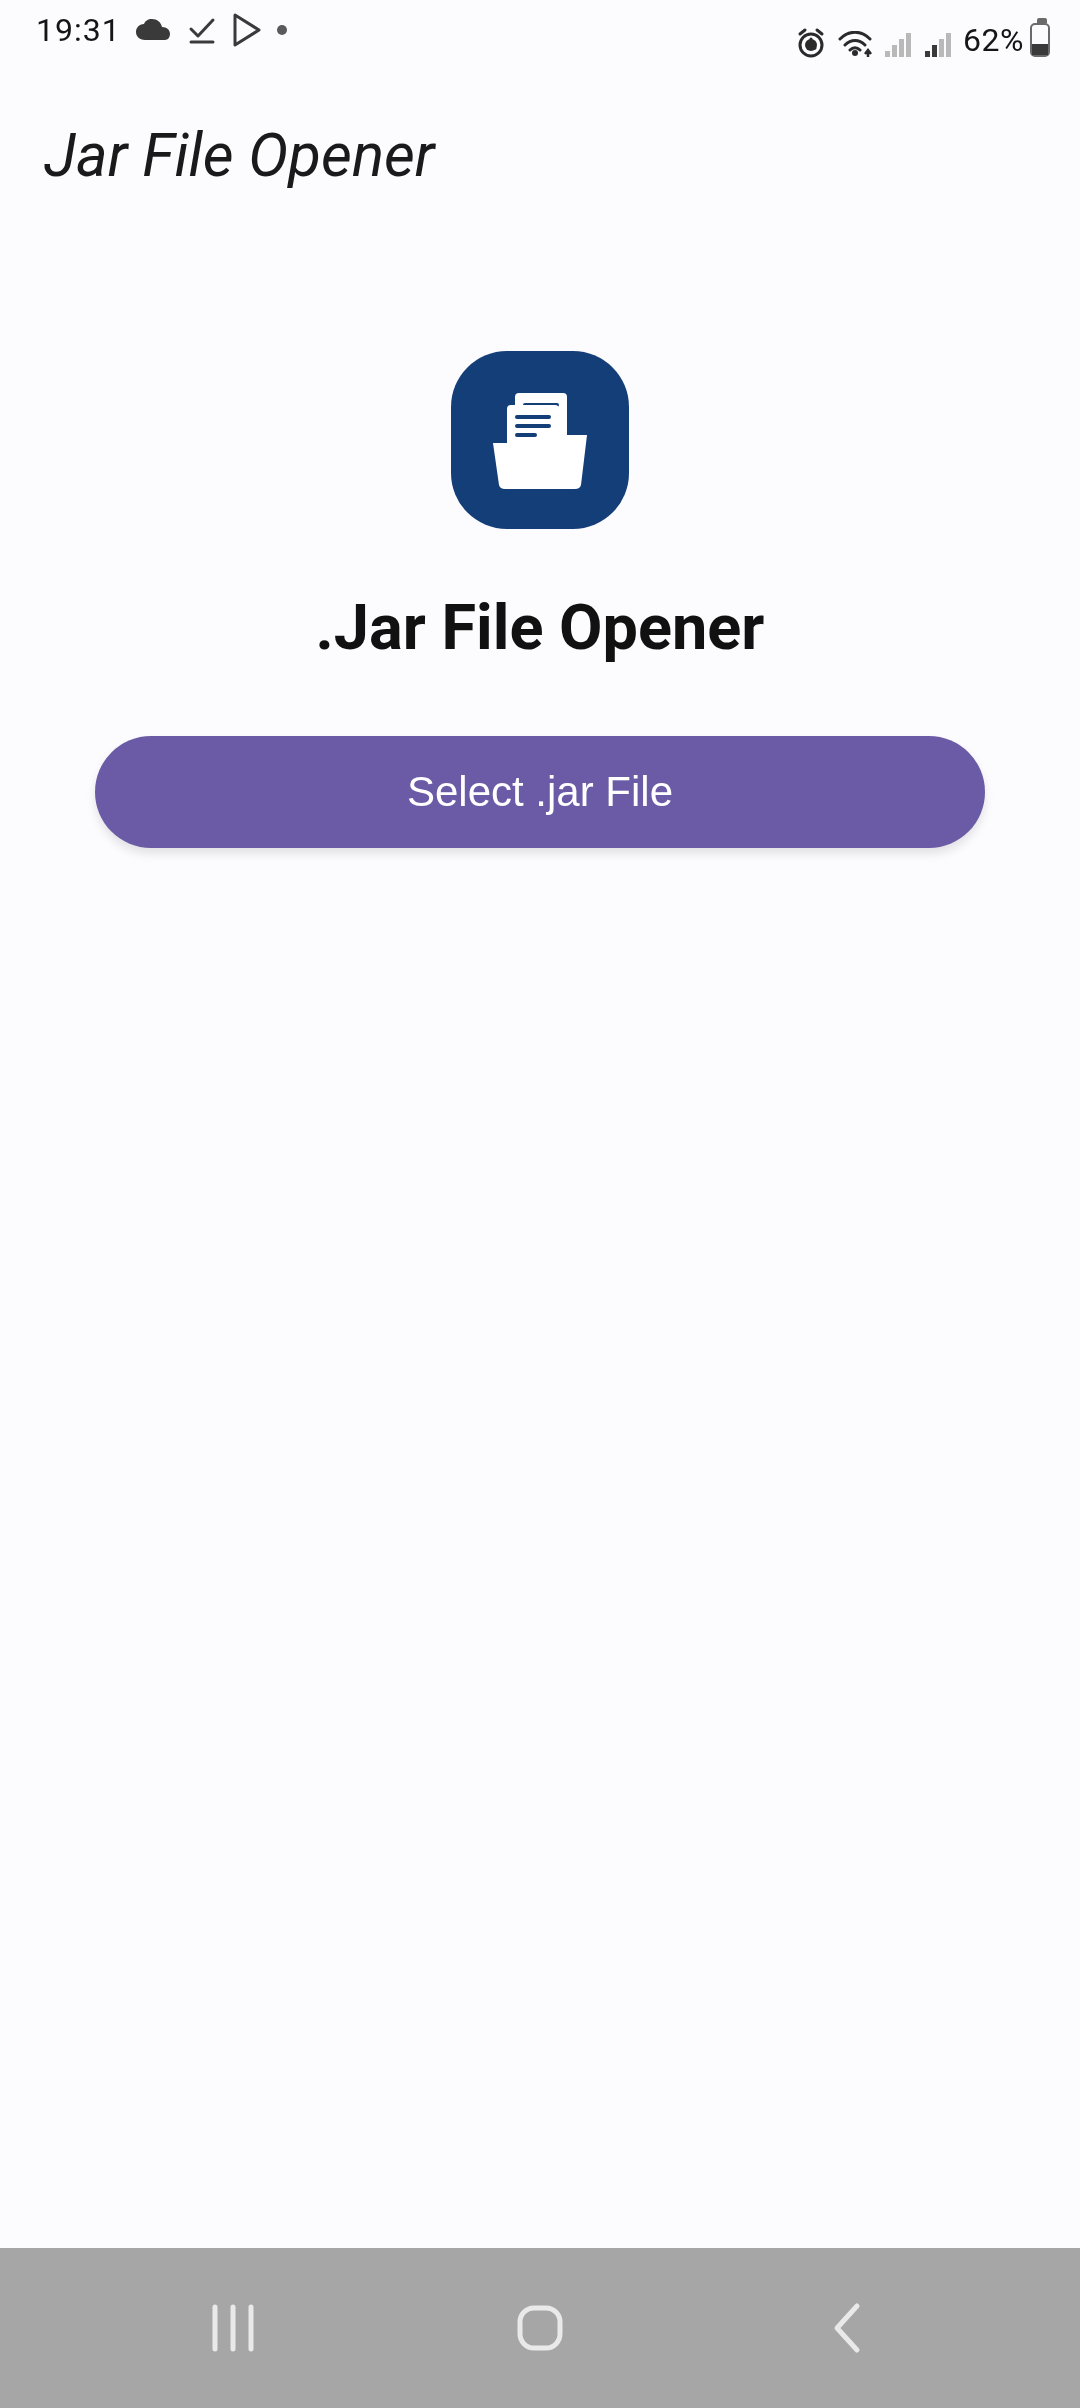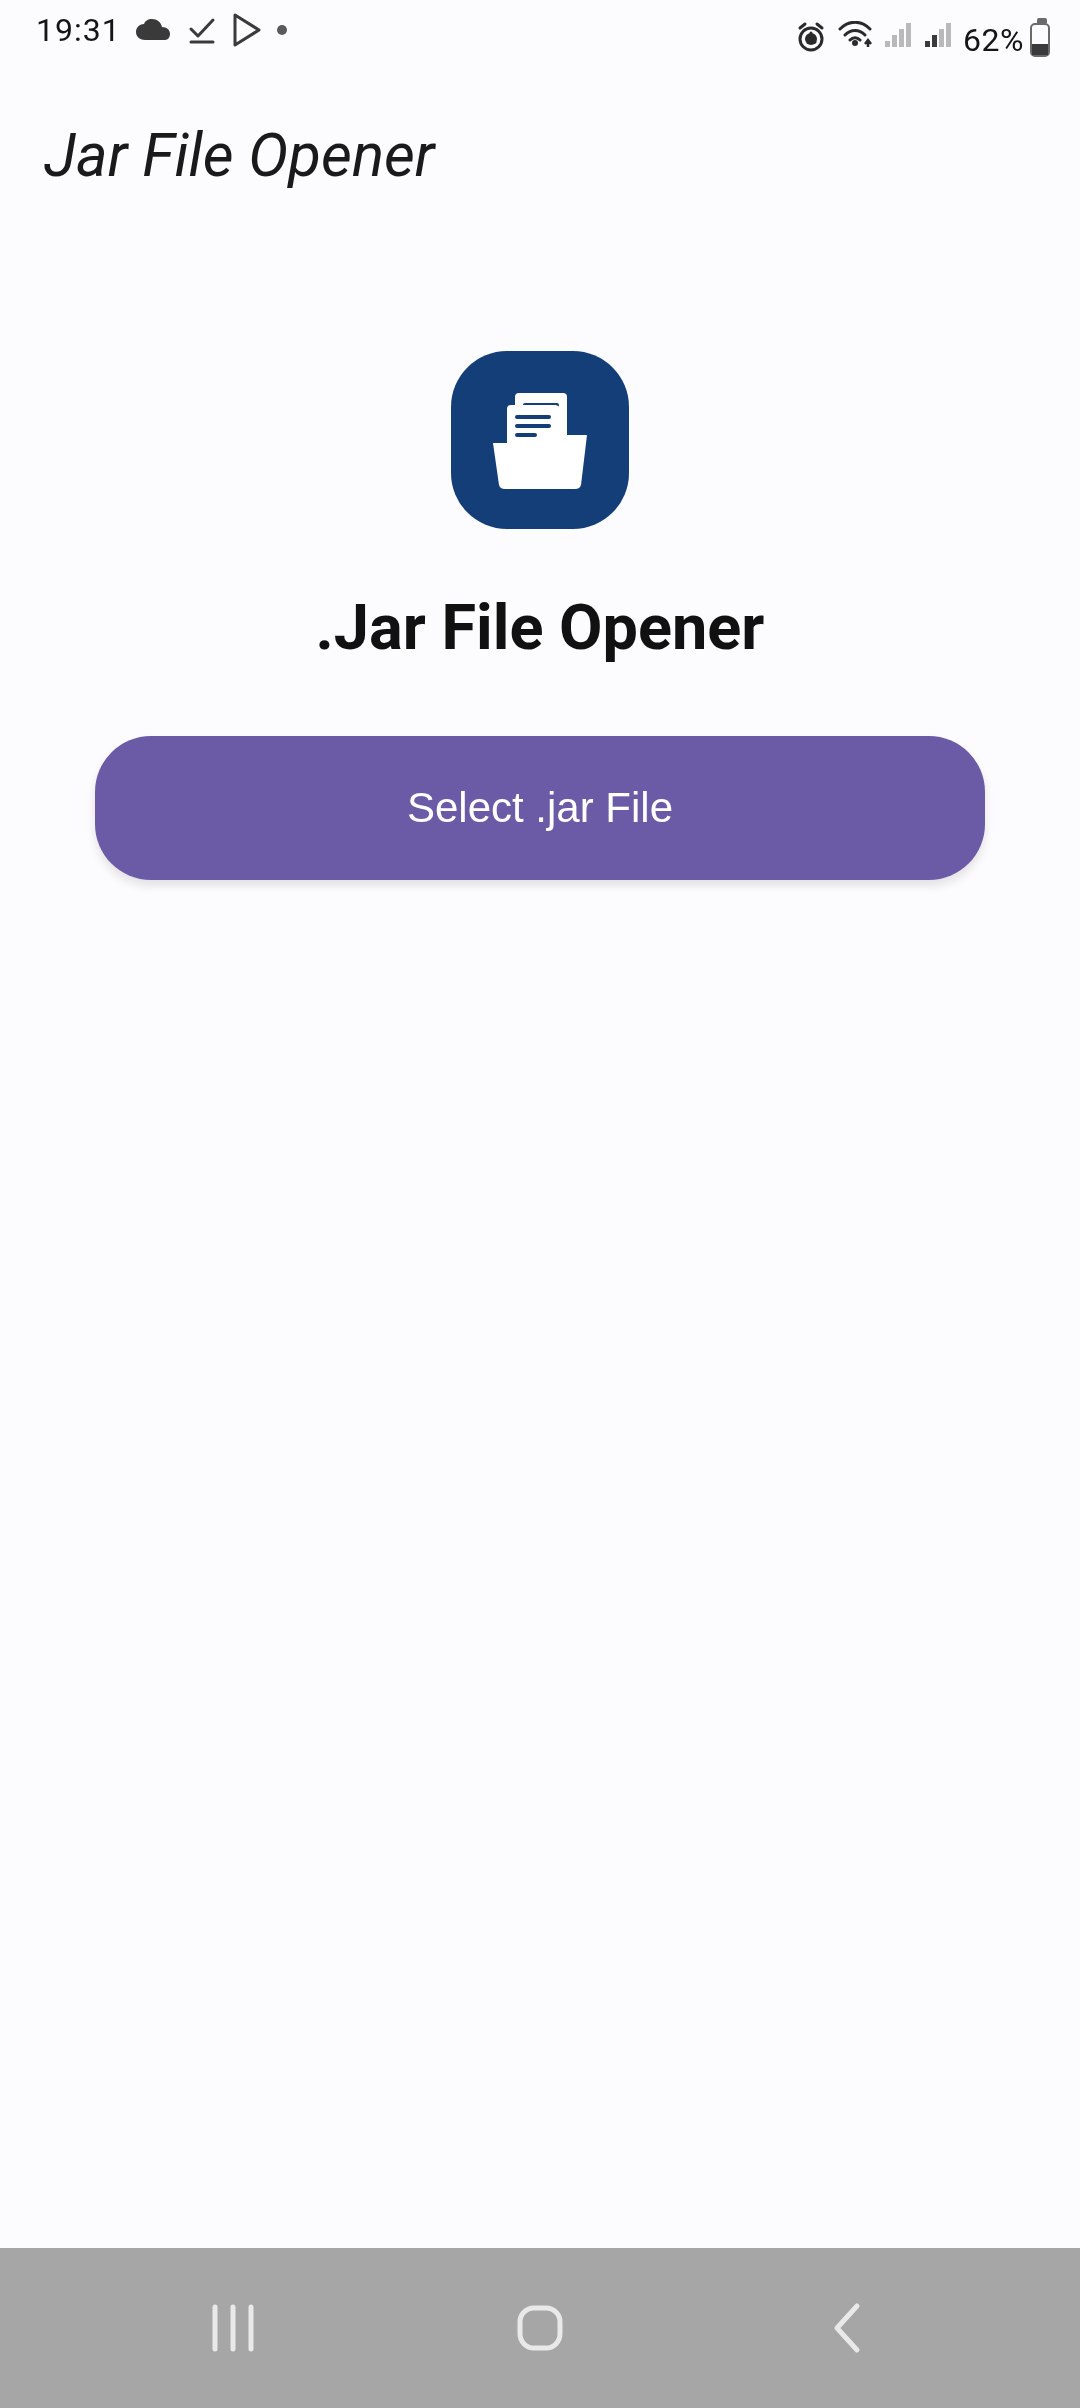--- a/index.html
+++ b/index.html
@@ -7,21 +7,21 @@
     .status-bar {
       height: 60px;
       display: flex;
       justify-content: space-between;
       align-items: center;
       padding: 0 30px 0 36px;
       color: #151515;
       font-size: 32px;
     }
     .status-left { display: flex; align-items: center; gap: 14px; }
-    .status-right { display: flex; align-items: flex-start; gap: 10px; margin-top: 20px; }
+    .status-right { display: flex; align-items: flex-end; gap: 10px; margin-top: 20px; }
     .status-time { font-weight: 400; letter-spacing: 1px; }
     .status-dot { width: 10px; height: 10px; border-radius: 50%; background: #5a5a5a; display: inline-block; }
     .ic { display: inline-flex; align-items: center; justify-content: center; }
     .status-battery { font-size: 32px; font-weight: 400; letter-spacing: 0.5px; display: flex; align-items: center; gap: 6px;}
     .batt-shell {
       width: 20px; height: 34px; border: 2.5px solid #6a6a6a; border-radius: 5px; position: relative; display: inline-block;
     }
     .batt-shell::before {
       content: ""; position: absolute; top: -7px; left: 5px; width: 10px; height: 5px; background: #6a6a6a; border-radius: 2px 2px 0 0;
     }
@@ -60,21 +60,21 @@
       font-size: 42px;
       font-weight: 400;
       color: #595959;
       text-align: center;
       line-height: 1.12;
       max-width: 820px;
     }
     .select-btn {
       margin-top: 72px;
       width: 100%;
-      height: 144px;
+      height: 112px;
       border: none;
       border-radius: 56px;
       background: #6b5ba6;
       color: #ffffff;
       font-size: 42px;
       font-weight: 500;
       cursor: pointer;
       box-shadow: 0 6px 10px rgba(0,0,0,0.10);
     }
     .nav-bar {

